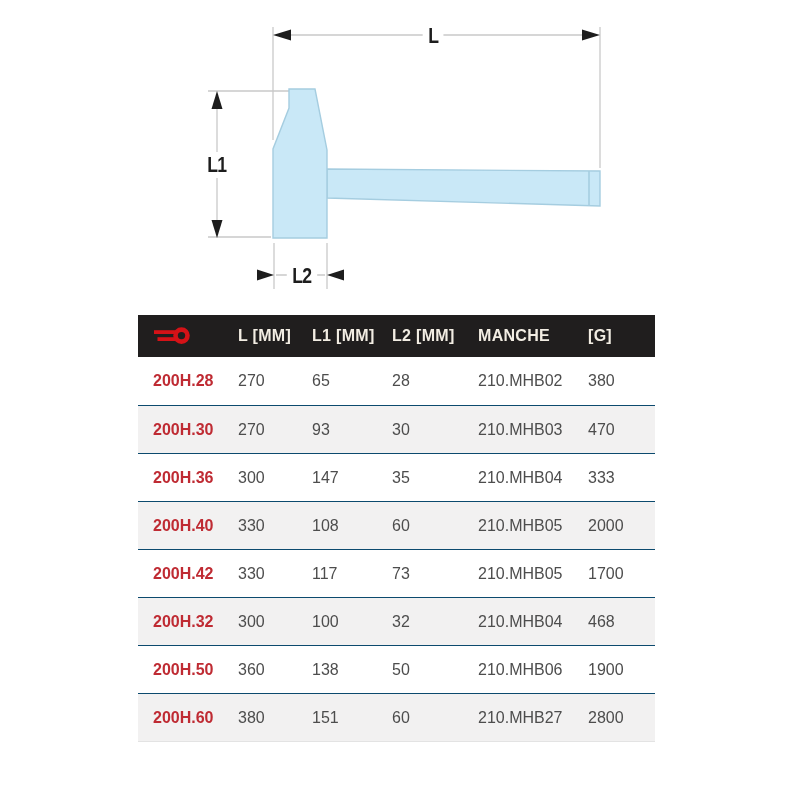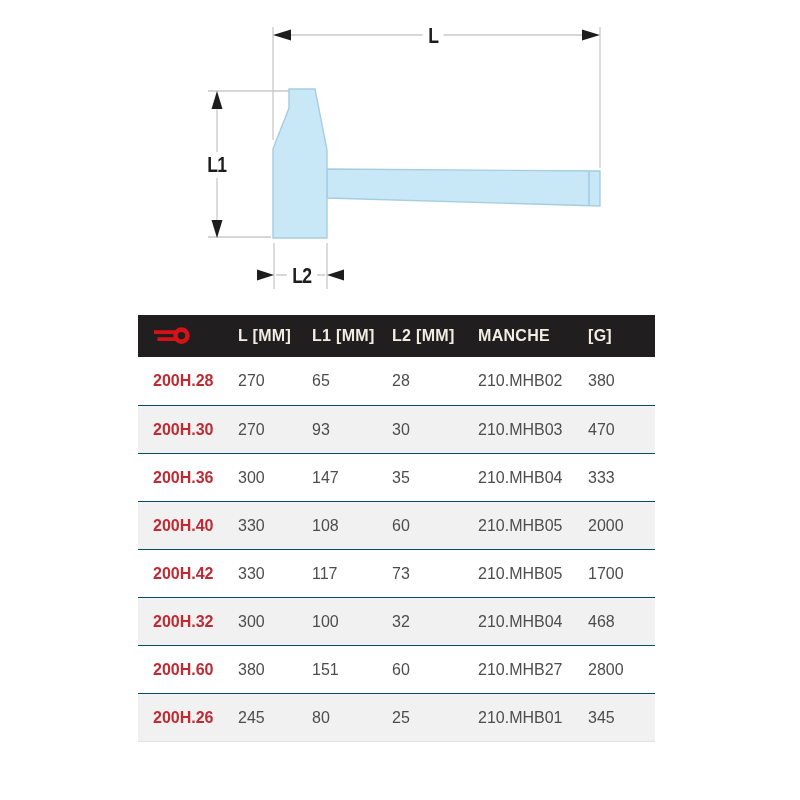--- a/index.html
+++ b/index.html
@@ -154,30 +154,30 @@
     </div>
     <div class="t-row">
       <div class="cell ref">200H.32</div>
       <div class="cell">300</div>
       <div class="cell">100</div>
       <div class="cell">32</div>
       <div class="cell">210.MHB04</div>
       <div class="cell">468</div>
     </div>
     <div class="t-row">
+      <div class="cell ref">200H.50</div>
+      <div class="cell">360</div>
+      <div class="cell">138</div>
+      <div class="cell">50</div>
+      <div class="cell">210.MHB06</div>
+      <div class="cell">1900</div>
+    </div>
+    <div class="t-row">
       <div class="cell ref">200H.60</div>
       <div class="cell">380</div>
       <div class="cell">151</div>
       <div class="cell">60</div>
       <div class="cell">210.MHB27</div>
       <div class="cell">2800</div>
     </div>
-    <div class="t-row">
-      <div class="cell ref">200H.26</div>
-      <div class="cell">245</div>
-      <div class="cell">80</div>
-      <div class="cell">25</div>
-      <div class="cell">210.MHB01</div>
-      <div class="cell">345</div>
-    </div>
   </div>
 
 </div>
 
 </body></html>

